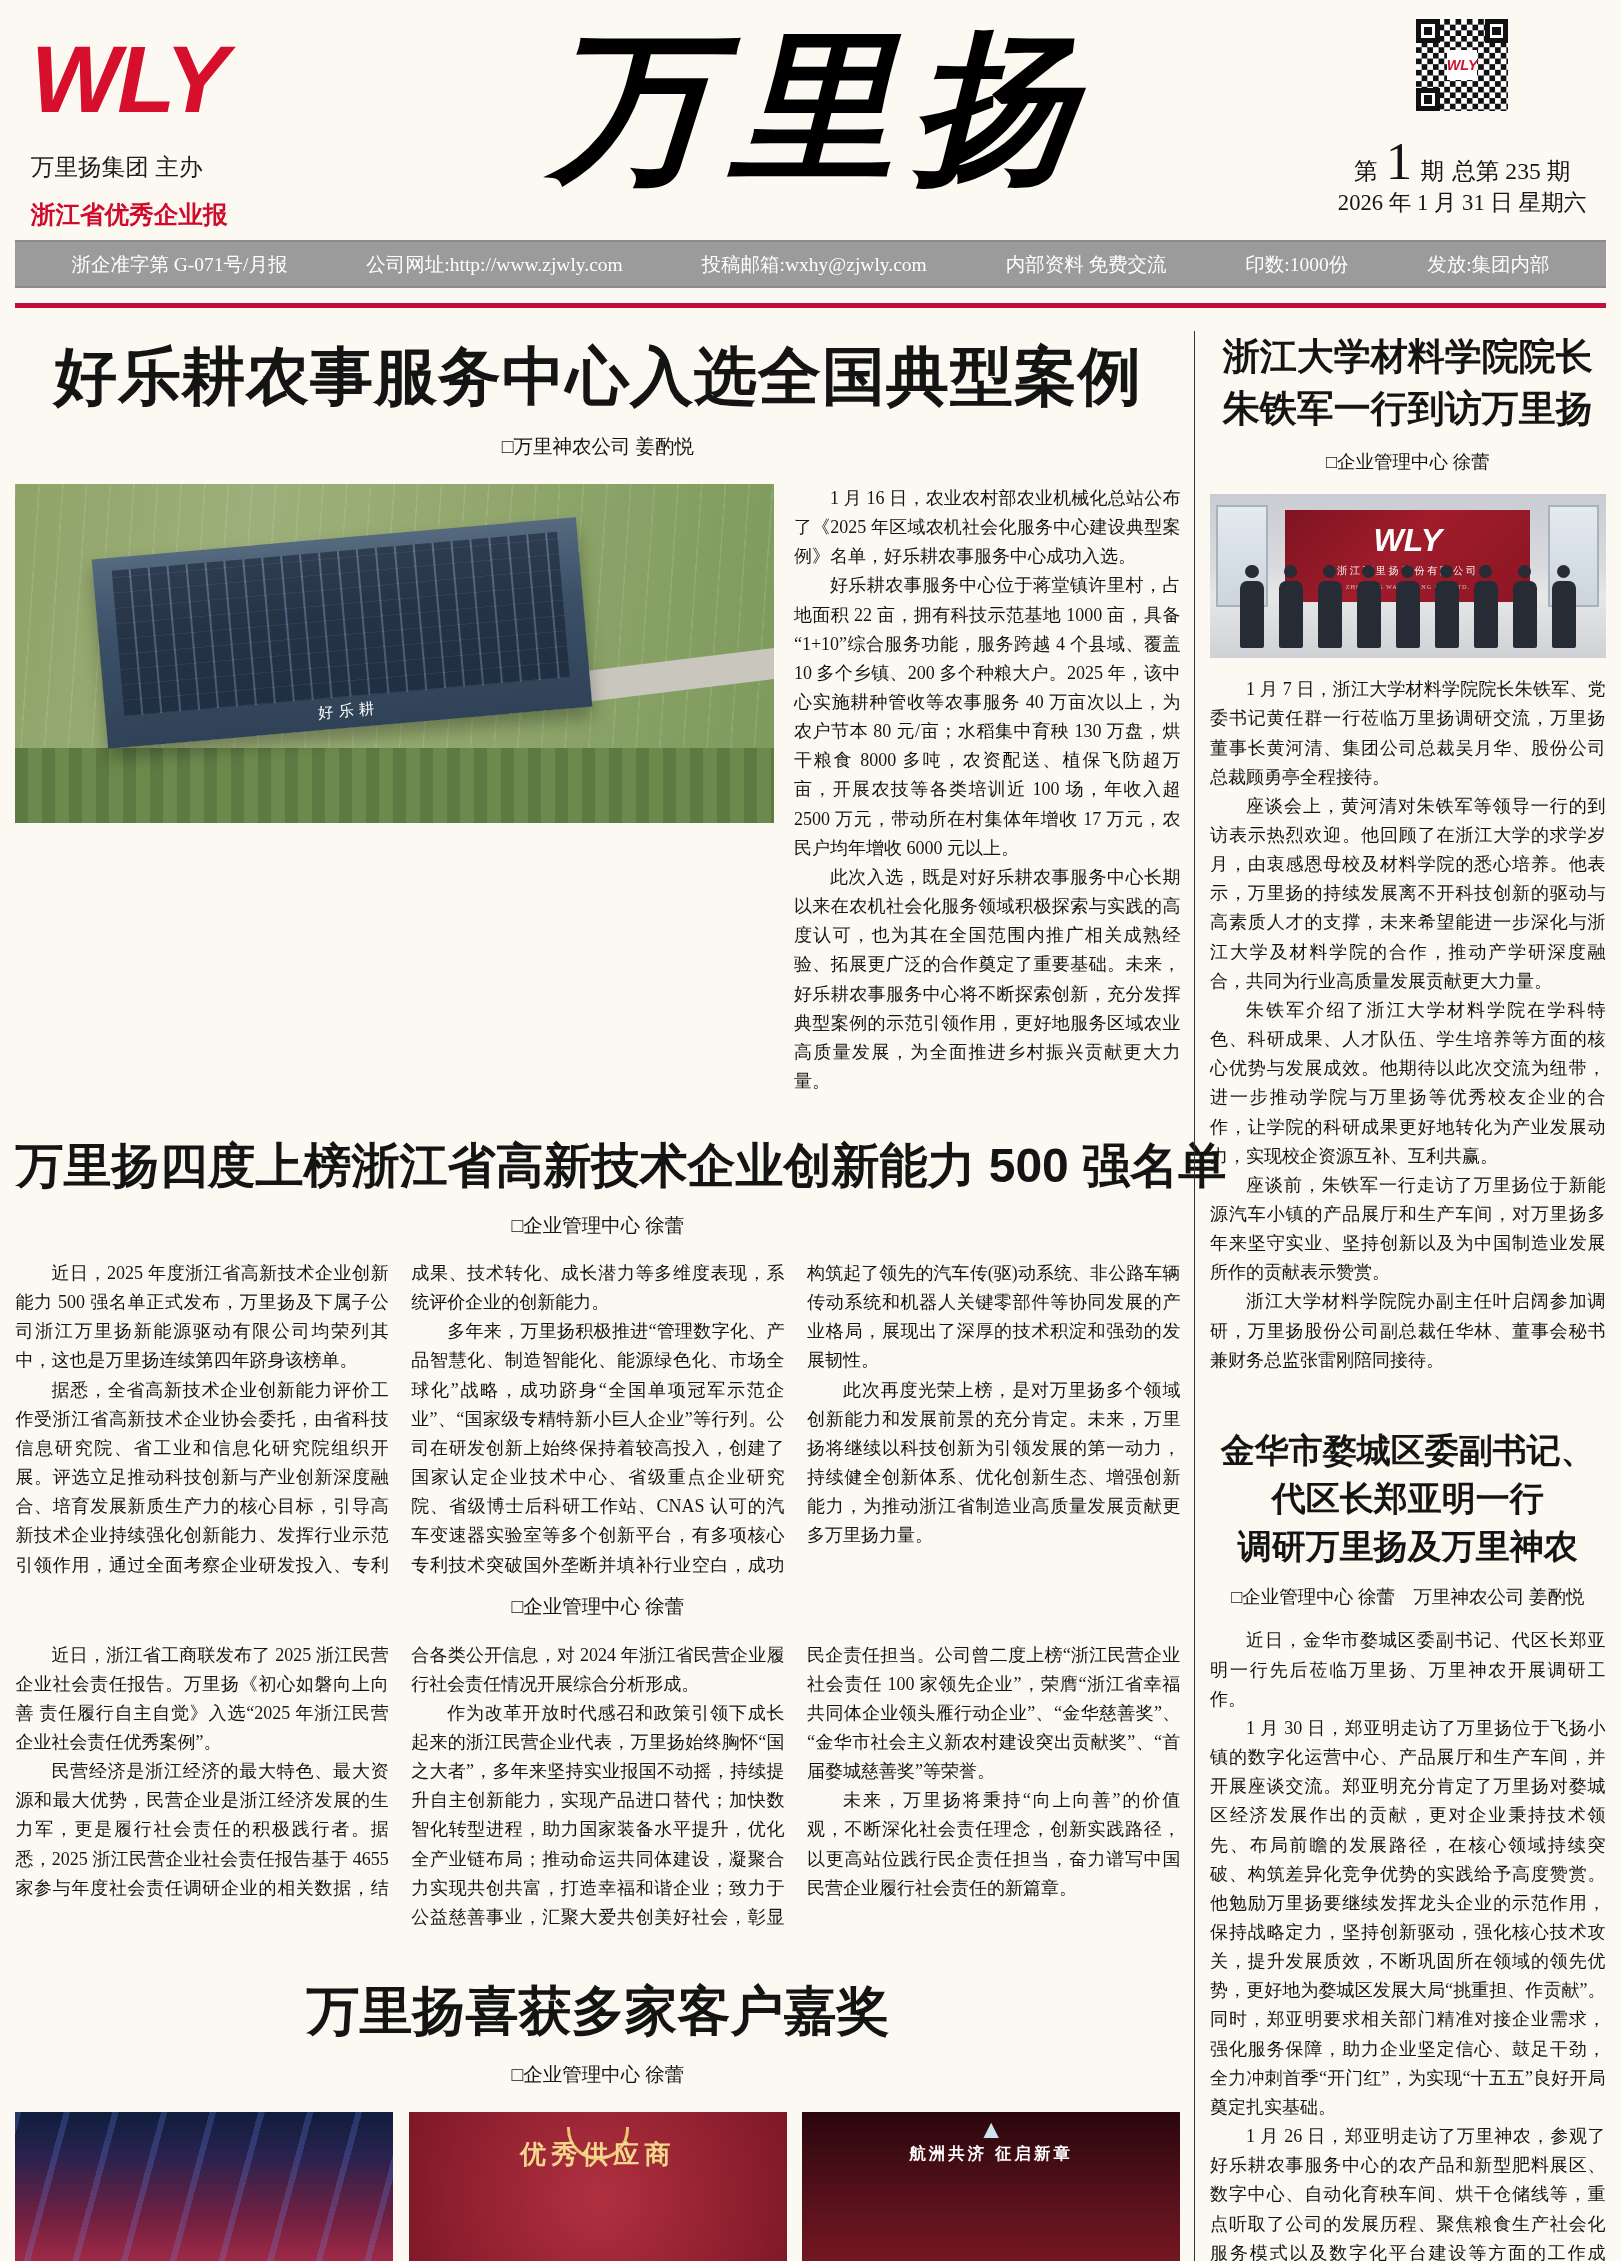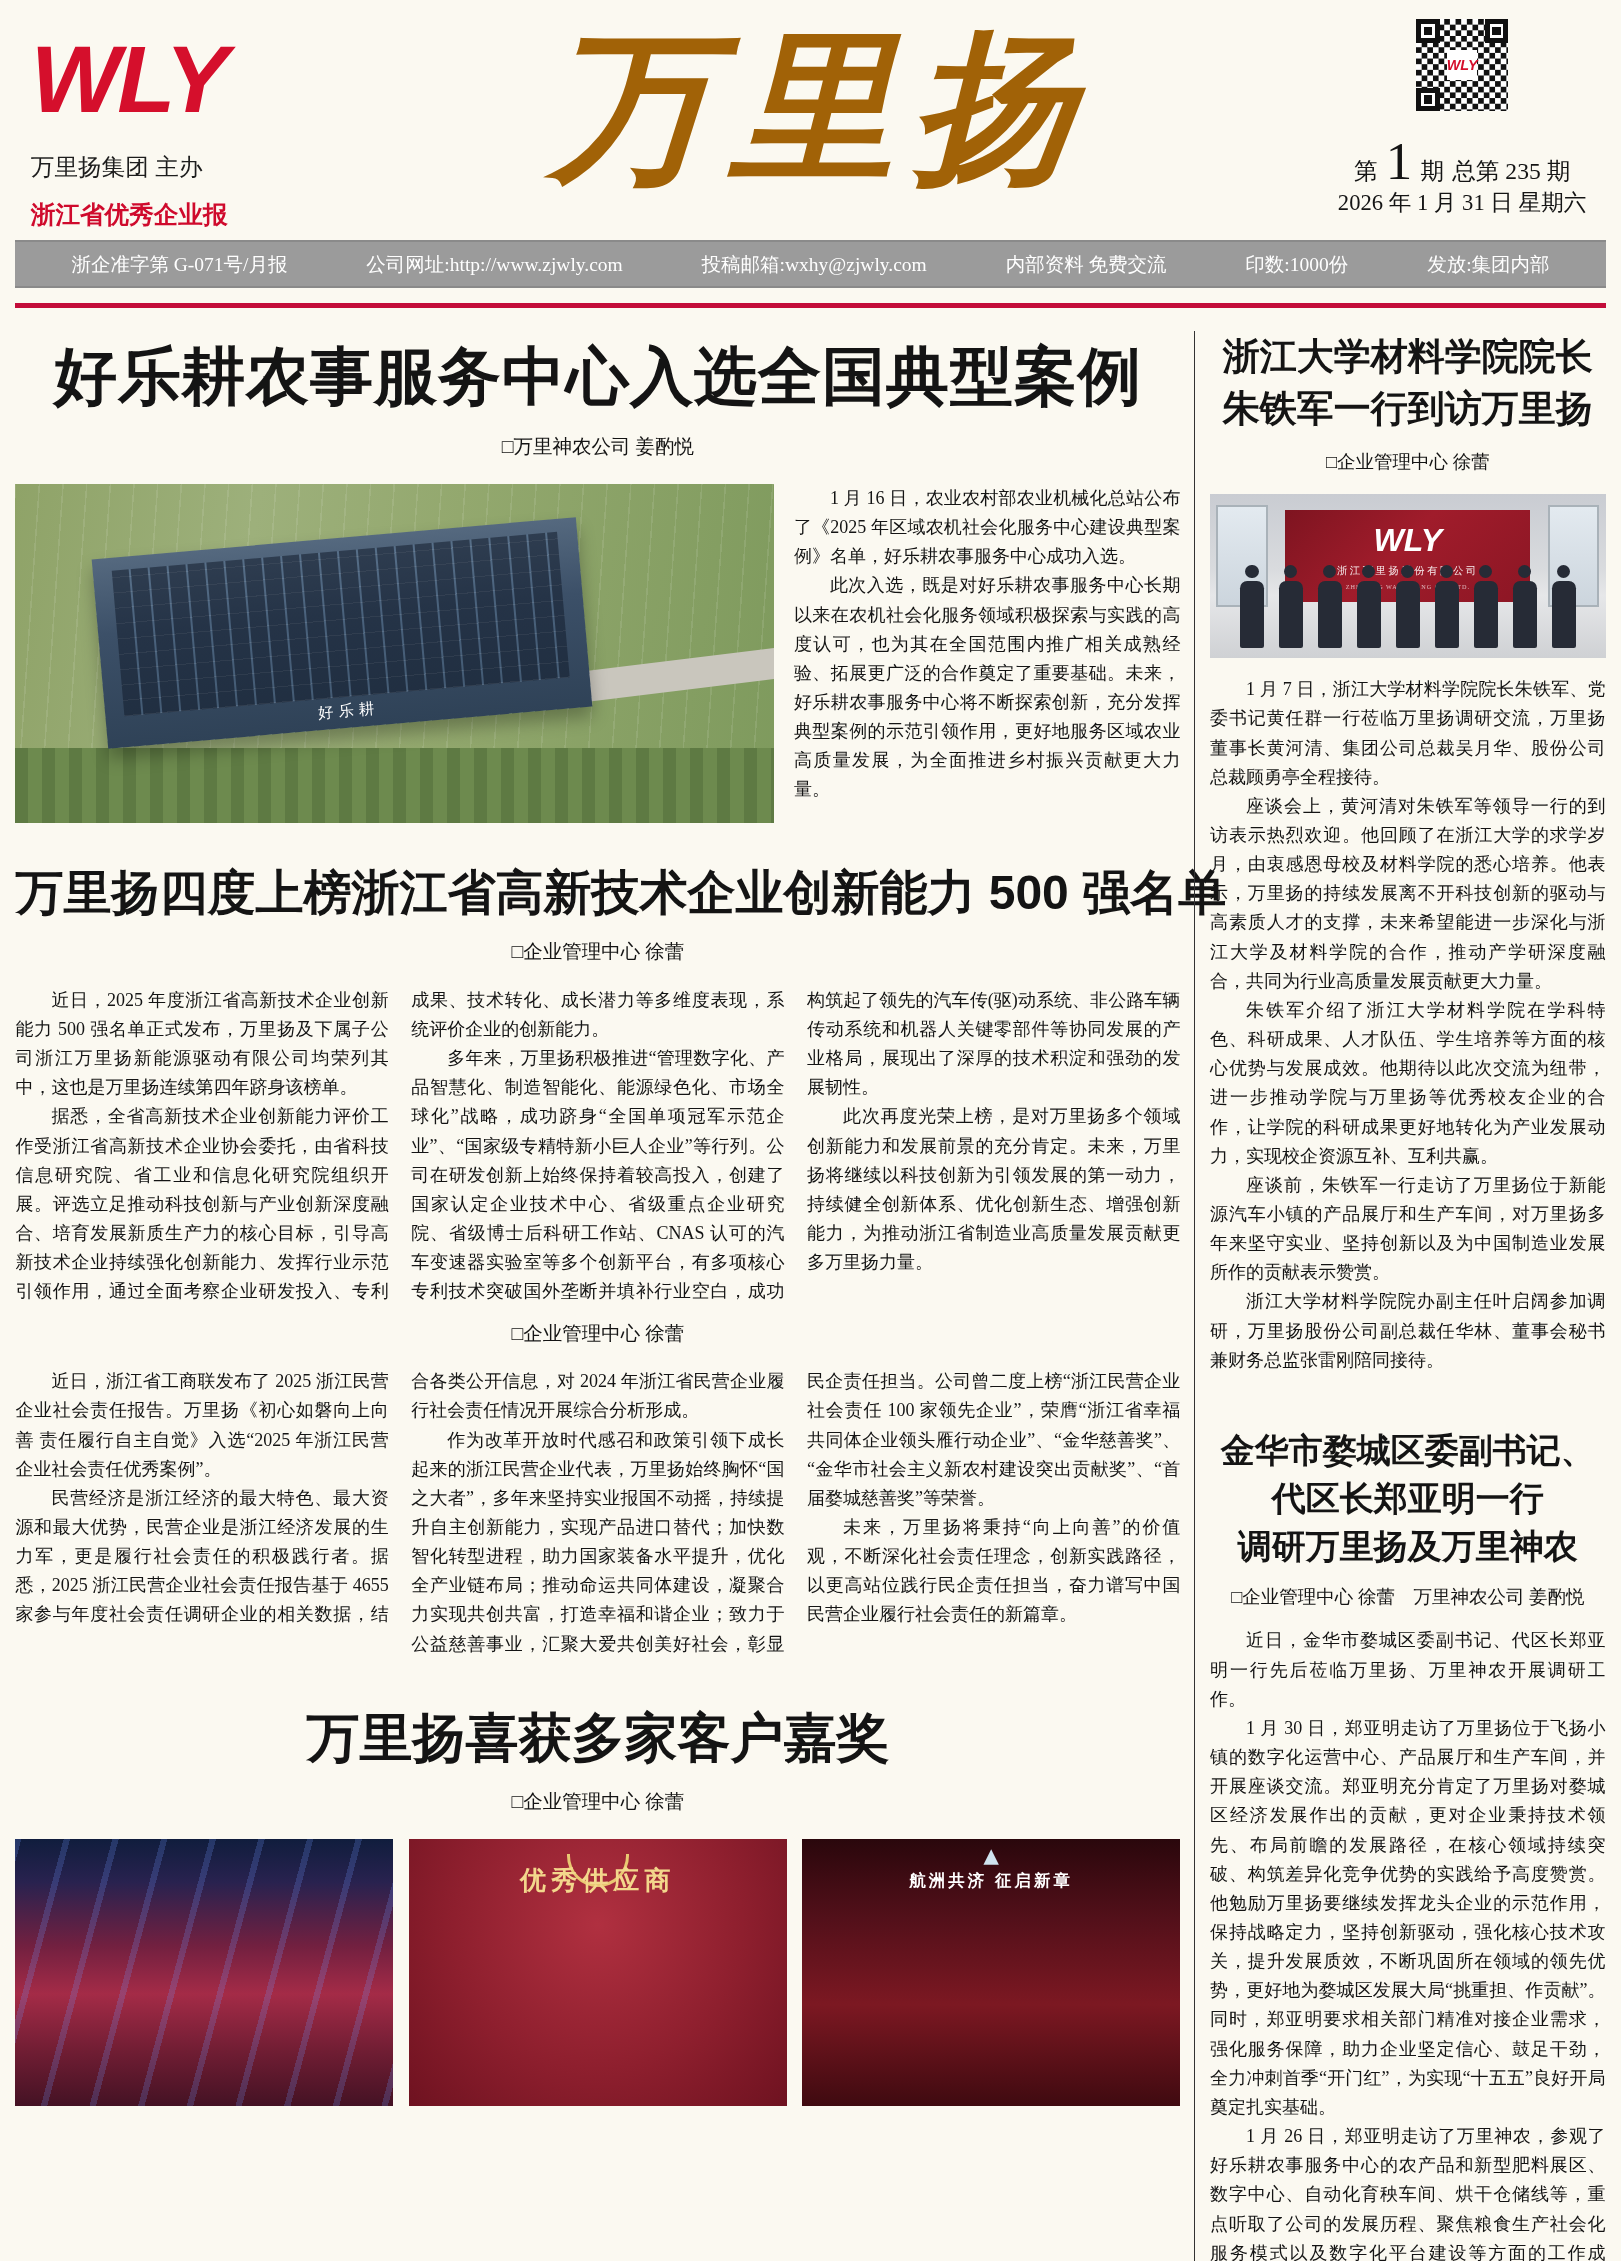--- a/index.html
+++ b/index.html
@@ -8,21 +8,21 @@
   .page { padding:15.4px 15.4px 20.5px; }
 
   
   .masthead { display:flex; align-items:flex-start; height:221px; }
   .mast-left { width:308px; padding:18.5px 0 0 15.4px; }
   .wly-logo { font-family:"Liberation Sans", sans-serif; font-weight:900; font-style:italic;
               font-size:95px; line-height:.95; color:#d50f2c; letter-spacing:-3.1px; }
   .publisher { font-size:23.6px; margin-top:27px; font-family:"Liberation Sans", sans-serif; color:#1d1d1d; }
   .honor { font-size:24.6px; margin-top:14.4px; color:#cf0a2c; font-weight:bold; font-family:"Liberation Sans", sans-serif; }
   .mast-center { flex:1; text-align:center; padding-top:2.1px; }
-  .paper-title { font-size:164px; font-weight:900; font-style:italic; color:#a16207;
+  .paper-title { font-size:164px; font-weight:900; font-style:italic; color:#000000;
                  font-family:"DejaVu Serif", serif; letter-spacing:17.4px; line-height:1.1; }
   .mast-right { width:287px; text-align:center; padding-top:4.1px; }
   .qr { width:92px; height:92px; margin:0 auto; position:relative;
         background-image:repeating-conic-gradient(#111 0% 25%, #fff 0% 50%); background-size:11.3px 11.3px; }
   .qr-finder { position:absolute; width:23.6px; height:23.6px; border:5.1px solid #111; background:#fff; }
   .qr-finder::after { content:""; position:absolute; inset:2.6px; background:#111; }
   .qr-f-tl { top:0; left:0; } .qr-f-tr { top:0; right:0; } .qr-f-bl { bottom:0; left:0; }
   .qr-center { position:absolute; inset:31px; background:#fff; display:flex; align-items:center; justify-content:center;
                font-family:"Liberation Sans", sans-serif; font-weight:900; font-style:italic; color:#d50f2c; font-size:14.4px; }
   .issue-line { margin-top:29px; font-size:23.6px; display:flex; justify-content:center; align-items:baseline; gap:8.2px; }
@@ -171,20 +171,21 @@
             <div class="lp-rows"></div>
             <div class="lp-road"></div>
             <div class="lp-bottom"></div>
             <div class="lp-building">
               <div class="lp-panels"></div>
               <div class="lp-label">好乐耕</div>
             </div>
           </div>
           <div class="lead-text bodytext">
             <p class="para">1 月 16 日，农业农村部农业机械化总站公布了《2025 年区域农机社会化服务中心建设典型案例》名单，好乐耕农事服务中心成功入选。</p>
+            <p class="para">好乐耕农事服务中心位于蒋堂镇许里村，占地面积 22 亩，拥有科技示范基地 1000 亩，具备“1+10”综合服务功能，服务跨越 4 个县域、覆盖 10 多个乡镇、200 多个种粮大户。2025 年，该中心实施耕种管收等农事服务 40 万亩次以上，为农户节本 80 元/亩；水稻集中育秧 130 万盘，烘干粮食 8000 多吨，农资配送、植保飞防超万亩，开展农技等各类培训近 100 场，年收入超 2500 万元，带动所在村集体年增收 17 万元，农民户均年增收 6000 元以上。</p>
             <p class="para">此次入选，既是对好乐耕农事服务中心长期以来在农机社会化服务领域积极探索与实践的高度认可，也为其在全国范围内推广相关成熟经验、拓展更广泛的合作奠定了重要基础。未来，好乐耕农事服务中心将不断探索创新，充分发挥典型案例的示范引领作用，更好地服务区域农业高质量发展，为全面推进乡村振兴贡献更大力量。</p>
           </div>
         </div>
       </div>
 
       <div>
         <h1 class="headline-2">万里扬四度上榜浙江省高新技术企业创新能力 500 强名单</h1>
         <div class="byline">□企业管理中心 徐蕾</div>
         <div class="cols-3 bodytext">
           <p class="para">近日，2025 年度浙江省高新技术企业创新能力 500 强名单正式发布，万里扬及下属子公司浙江万里扬新能源驱动有限公司均荣列其中，这也是万里扬连续第四年跻身该榜单。</p>

